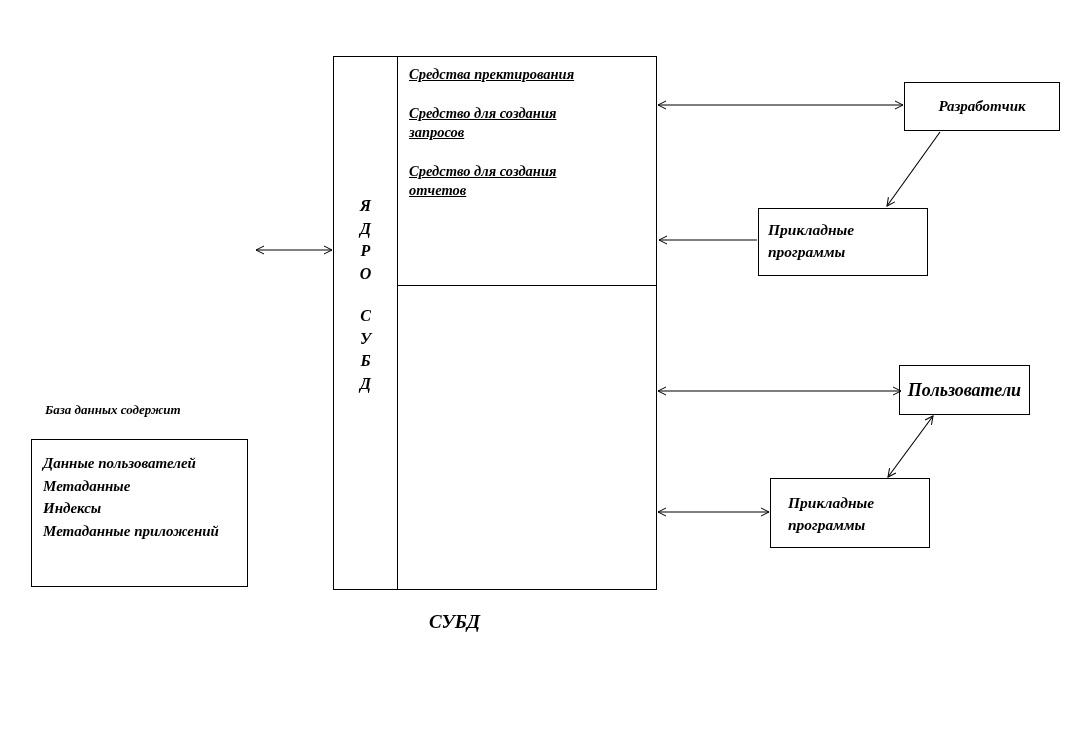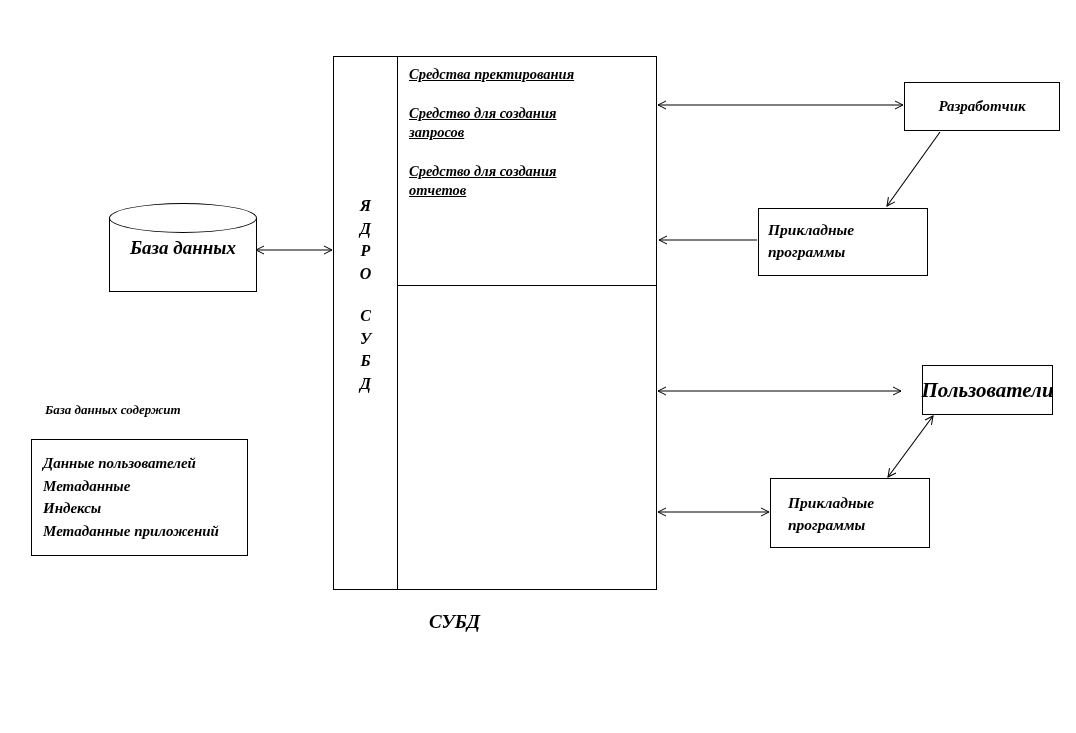--- a/index.html
+++ b/index.html
@@ -52,34 +52,34 @@
   }
   .process-section { flex: 1; padding: 27px 4px 0 21px; }
   p.item { margin: 0 0 20px 0; font-size: 14.5px; line-height: 19px; }
 
   
   .dbms-caption { position: absolute; left: 429px; top: 611px; font-size: 19px; }
 
   
   .db-contents-heading { position: absolute; left: 45px; top: 402px; font-size: 13px; }
   .db-contents-box {
-    position: absolute; left: 31px; top: 439px; width: 217px; height: 117px;
+    position: absolute; left: 31px; top: 439px; width: 217px; height: 148px;
     border: 1px solid #000; padding: 12px 6px 0 11px;
     font-size: 15px; line-height: 22.7px;
   }
 
   
   .actor-box { position: absolute; border: 1px solid #000; background: #fff; }
   .developer-box {
     left: 904px; top: 82px; width: 156px; height: 49px;
     display: flex; align-items: center; justify-content: center; font-size: 15px;
   }
   .users-box {
-    left: 922px; top: 365px; width: 131px; height: 50px;
-    display: flex; align-items: center; justify-content: center; font-size: 21px;
+    left: 899px; top: 365px; width: 131px; height: 50px;
+    display: flex; align-items: center; justify-content: center; font-size: 18px;
   }
   .app-top-box {
     left: 758px; top: 208px; width: 170px; height: 68px;
     padding: 10px 0 0 9px; font-size: 15.5px; line-height: 22px;
   }
   .app-bottom-box {
     left: 770px; top: 478px; width: 160px; height: 70px;
     padding: 13px 0 0 17px; font-size: 15.5px; line-height: 22px;
   }
 
@@ -87,25 +87,20 @@
   svg.arrows {
     position: absolute; left: 0; top: 0; width: 1076px; height: 733px;
     pointer-events: none;
   }
 </style>
 </head>
 <body>
 
 <div class="canvas">
 
-  <div class="cylinder">
-    <div class="cyl-body"></div>
-    <div class="cyl-ellipse"></div>
-    <div class="cyl-label bi">База данных</div>
-  </div>
 
   <div class="main-box">
     <div class="kernel-strip bi">
       <div class="pre">Я
 Д
 Р
 О</div>
       <div class="pre kernel-bottom">С
 У
 Б

